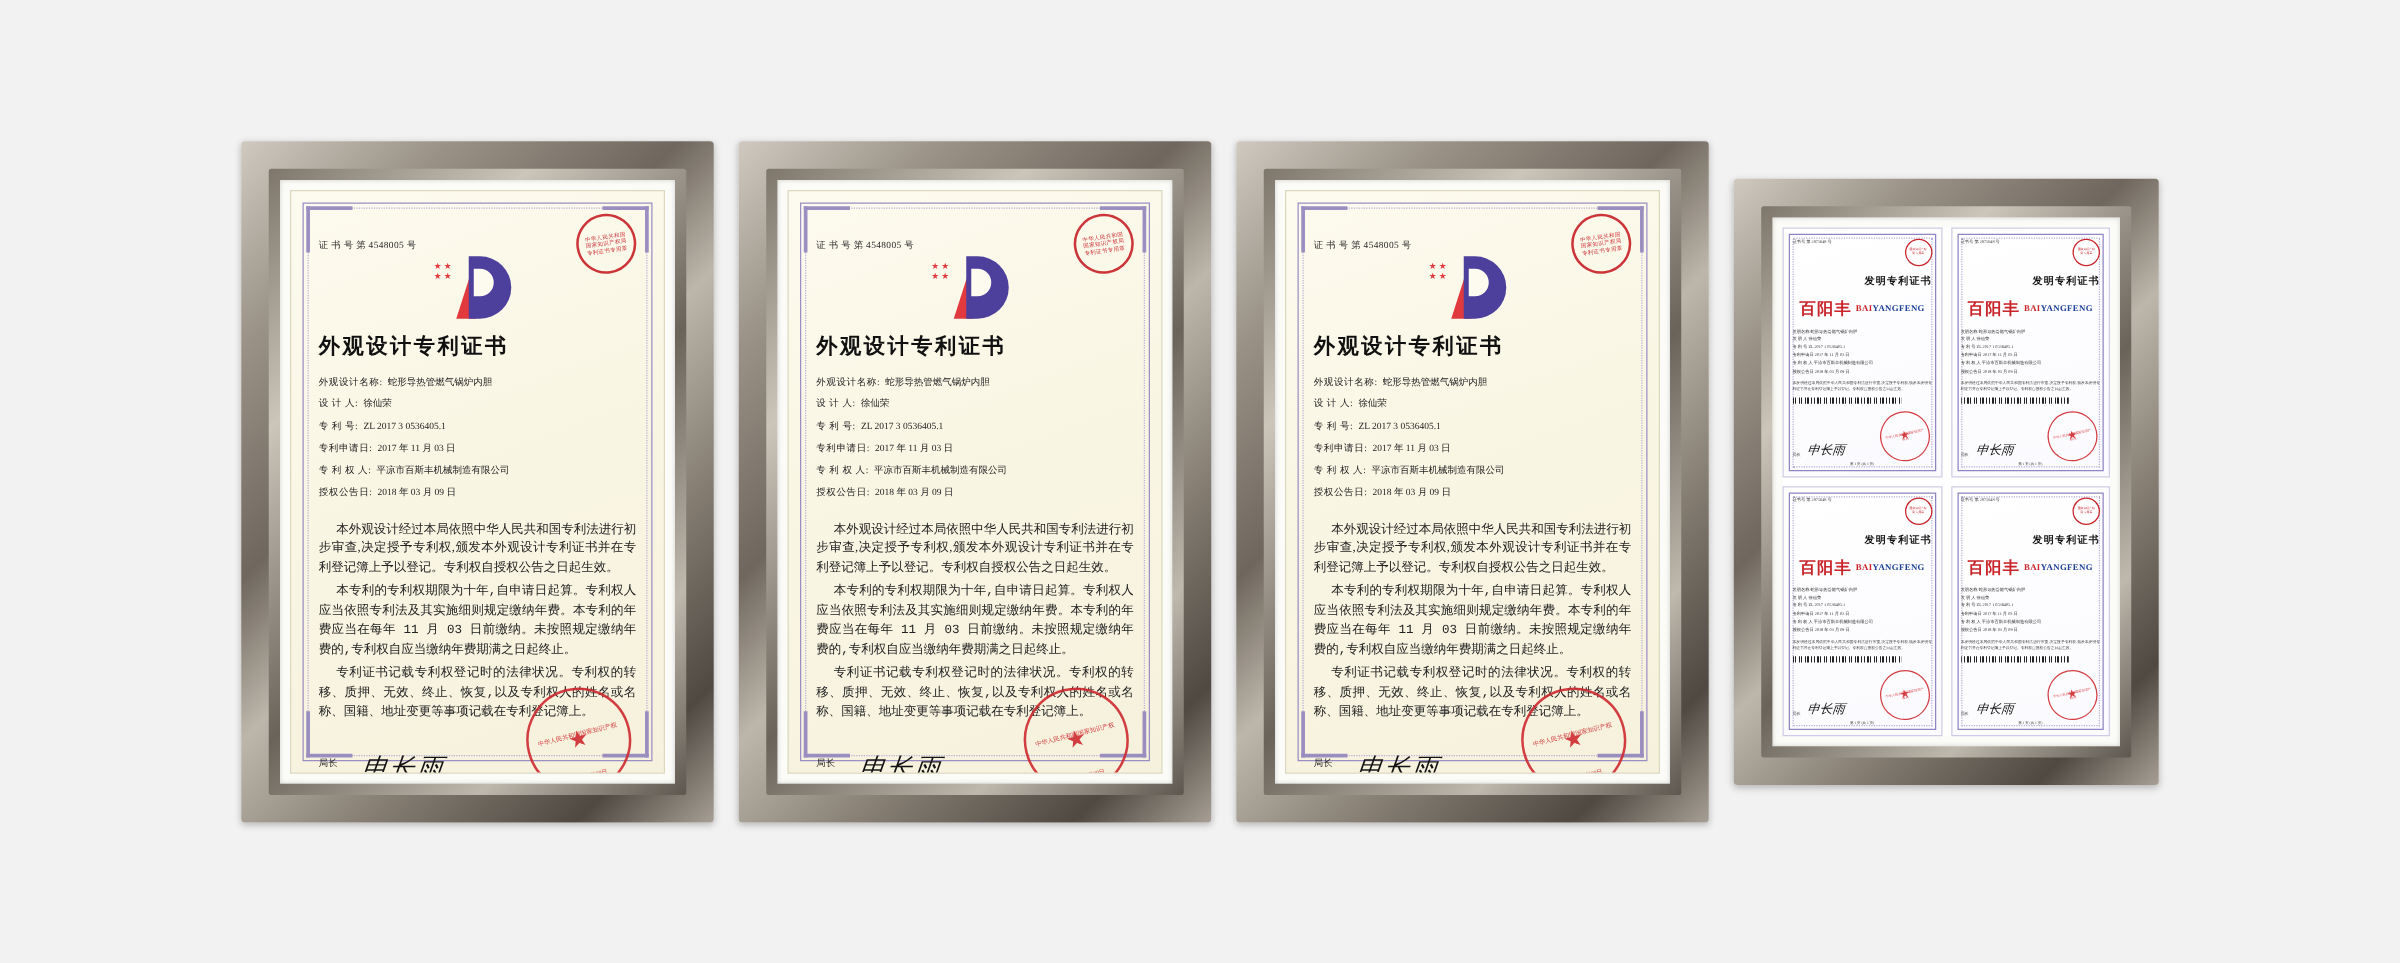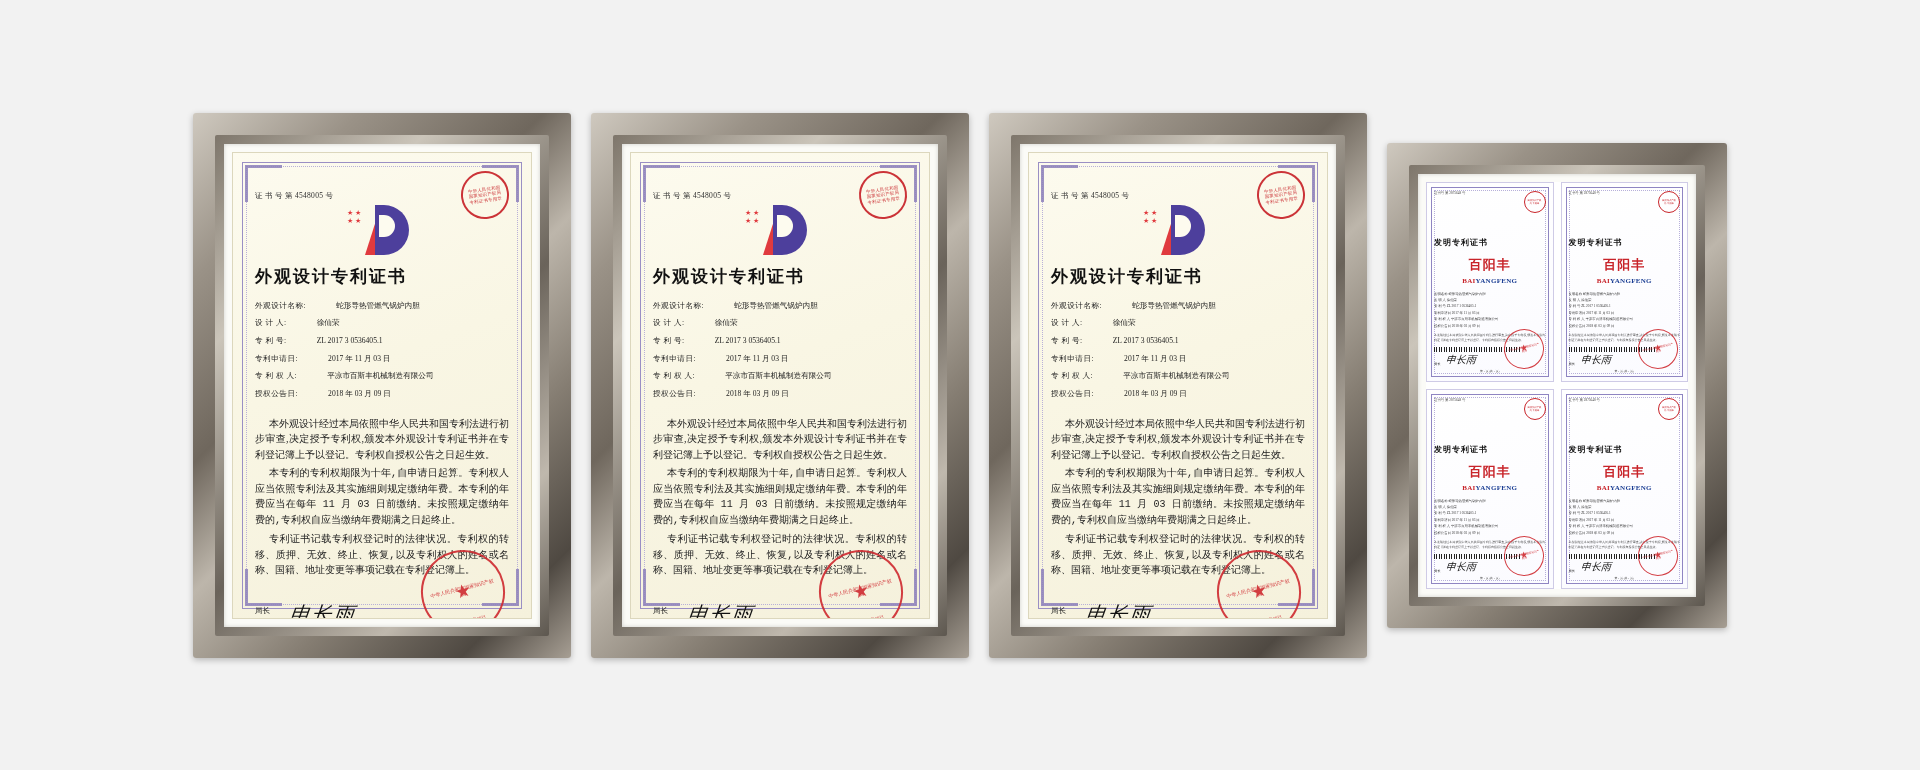--- a/index.html
+++ b/index.html
@@ -137,21 +137,21 @@
   .cert-title{
     text-align:left;
     font-size:17px;
     font-weight:bold;
     letter-spacing:2px;
     color:#111;
     margin:6px 0 14px;
   }
 
   .fields{font-size:7.6px;color:#222;line-height:1.15;}
-  .field{display:flex;margin-bottom:9px;gap:26px;}
+  .field{display:flex;margin-bottom:9px;}
   .field .lbl{white-space:nowrap;letter-spacing:.5px;}
   .field .val{margin-left:4px;}
 
   .para{
     margin-top:8px;
     font-size:10px;
     line-height:1.55;
     color:#222;
     text-align:justify;
     text-indent:14px;
@@ -229,26 +229,26 @@
   .mini .mini-frame:after{content:"";position:absolute;inset:2px;border:1px dotted #b7b0da;}
   .mini-top{display:flex;justify-content:space-between;font-size:3.4px;color:#444;position:relative;z-index:2;}
   .mini-stamp{
     width:22px;height:22px;border-radius:50%;
     border:1px solid #c8242a;color:#c8242a;
     font-size:2.3px;display:flex;align-items:center;justify-content:center;
     text-align:center;line-height:1.2;box-sizing:border-box;padding:2px;
     transform:rotate(-8px);
   }
   .mini-title{
-    text-align:left;font-size:8px;font-weight:bold;letter-spacing:1px;
-    color:#111;margin:24px 0 6px;position:relative;z-index:2;
+    text-align:right;font-size:8px;font-weight:bold;letter-spacing:1px;
+    color:#111;margin:6px 0 6px;position:relative;z-index:2;
   }
   .mini-brand{
     text-align:center;margin:2px 0 6px;position:relative;z-index:2;
-    display:flex;align-items:center;justify-content:center;gap:3px;flex-direction:column;
+    display:flex;align-items:center;justify-content:center;gap:3px;
   }
   .mini-brand .cn{
     font-size:13px;font-weight:bold;color:#c8242a;
     font-family:"DejaVu Serif",serif;letter-spacing:1px;
   }
   .mini-brand .en{
     font-size:7px;font-weight:bold;color:#1c3f94;letter-spacing:.3px;
   }
   .mini-brand .en b{color:#c8242a;}
   .mini-fields{font-size:3.4px;line-height:1.9;color:#333;position:relative;z-index:2;}

